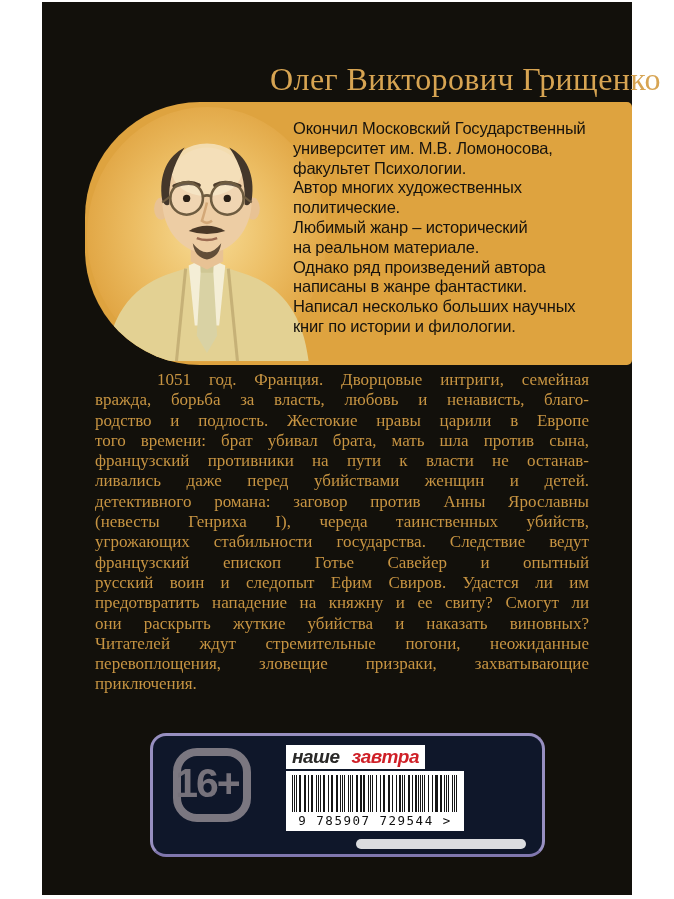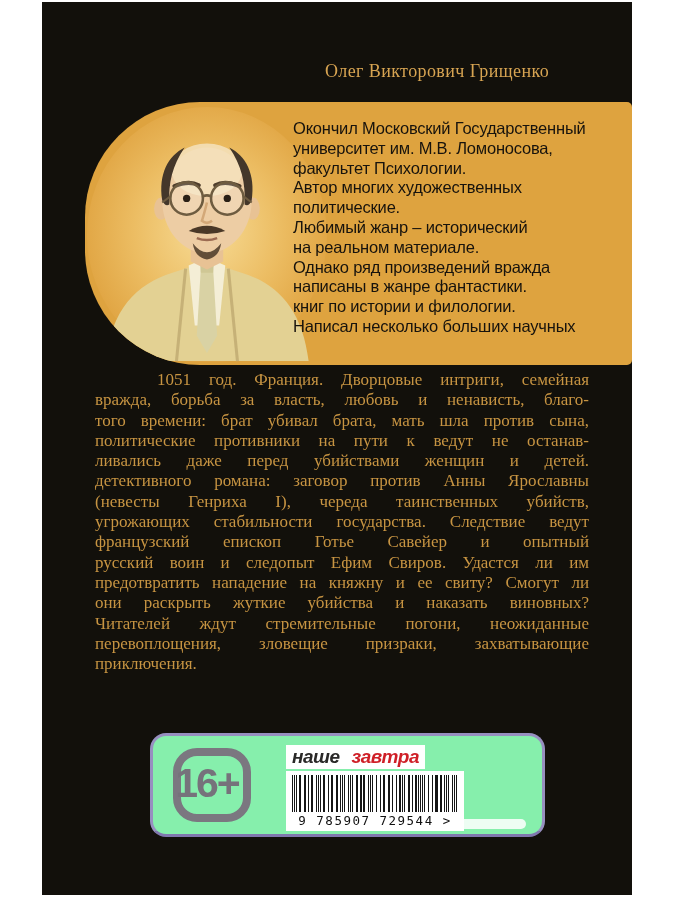--- a/index.html
+++ b/index.html
@@ -2,39 +2,39 @@
 <html lang="ru" style="--cover-black: #12100b; --panel-gold: #dea33f; --title-gold: #d7a452; --text-gold: #c79442; --logo-red: #cf1f27;"><head>
 <meta charset="utf-8">
 <style>
   html,body{margin:0;padding:0;background:#ffffff;}
   .page{position:relative;width:674px;height:899px;background:#ffffff;overflow:hidden;
         font-family:"Liberation Sans",sans-serif;}
   .cover{position:absolute;left:42px;top:2px;width:590px;height:893px;
          background:var(--cover-black,#12100b);}
   
   .author-title{position:absolute;left:228px;top:59px;width:334px;text-align:center;
-    font-family:"Liberation Serif",serif;font-size:18px;font-weight:normal;
+    font-family:"Liberation Serif",serif;font-size:32px;font-weight:normal;
     color:var(--title-gold,#d7a452);letter-spacing:.4px;white-space:nowrap;}
   
   .gold-panel{position:absolute;left:43px;top:100px;width:547px;height:263px;
     background:var(--panel-gold,#dea33f);border-radius:115px 5px 5px 115px;overflow:hidden;}
   .photo{position:absolute;left:2px;top:4px;width:244px;height:256px;}
   .bio{position:absolute;left:208px;top:17px;width:336px;
     font-size:16.5px;line-height:19.8px;color:#17130d;letter-spacing:-.2px;}
   .bio-line{white-space:nowrap;}
   
   .annotation{position:absolute;left:53px;top:368px;width:494px;
     font-family:"Liberation Serif",serif;font-size:17px;line-height:20.3px;
     color:var(--text-gold,#c79442);}
   .ann-line{height:20.3px;overflow:hidden;text-align:justify;text-align-last:justify;}
   .ann-line.first{padding-left:62px;}
   .ann-line.last{text-align-last:left;}
   
-  .card{position:absolute;left:108px;top:731px;width:395px;height:104px;box-sizing:border-box;
-    background:#86efac;border:3px solid #978fc0;border-bottom-color:#8077ae;border-radius:16px;}
+  .card{position:absolute;left:108px;top:731px;width:395px;height:124px;box-sizing:border-box;
+    background:#0f172a;border:3px solid #978fc0;border-bottom-color:#8077ae;border-radius:16px;}
   .card-shine{position:absolute;right:16px;bottom:5px;width:170px;height:10px;
     background:rgba(255,255,255,.85);border-radius:6px;}
   .age-badge{position:absolute;left:20px;top:12px;width:78px;height:74px;}
   .age-ring{position:absolute;left:0;top:0;right:0;bottom:0;border:8px solid #7b7780;border-radius:24px;}
   .age-text{position:absolute;left:-5px;top:50%;transform:translateY(-53%);width:100%;
     text-align:center;font-weight:bold;font-size:41px;color:#76727b;letter-spacing:-2px;}
   .logo-box{position:absolute;left:133px;top:9px;width:139px;height:24px;background:#ffffff;
     display:flex;align-items:center;justify-content:center;gap:12px;
     font-style:italic;font-weight:bold;font-size:19px;letter-spacing:-.5px;}
   .logo-nashe{color:#2a2928;}
@@ -96,33 +96,34 @@
 
       <div class="bio">
 
       <div class="bio-line">Окончил Московский Государственный</div>
           <div class="bio-line">университет им. М.В. Ломоносова,</div>
           <div class="bio-line">факультет Психологии.</div>
           <div class="bio-line">Автор многих художественных</div>
           <div class="bio-line">политические.</div>
           <div class="bio-line">Любимый жанр – исторический</div>
           <div class="bio-line">на реальном материале.</div>
-          <div class="bio-line">Однако ряд произведений вражда</div>
+          <div class="bio-line">Однако ряд произведений автора</div>
           <div class="bio-line">написаны в жанре фантастики.</div>
+          <div class="bio-line">Написал несколько больших научных</div>
           <div class="bio-line">книг по истории и филологии.</div>
-          <div class="bio-line">Написал несколько больших научных</div>
         </div>
     </div>
 
     <div class="annotation">
 
     <div class="ann-line first">1051 год. Франция. Дворцовые интриги, семейная</div>
         <div class="ann-line">вражда, борьба за власть, любовь и ненависть, благо-</div>
+        <div class="ann-line">родство и подлость. Жестокие нравы царили в Европе</div>
         <div class="ann-line">того времени: брат убивал брата, мать шла против сына,</div>
-        <div class="ann-line">политические противники на пути к ведут не останав-</div>
+        <div class="ann-line">французский противники на пути к власти не останав-</div>
         <div class="ann-line">ливались даже перед убийствами женщин и детей.</div>
         <div class="ann-line">детективного романа: заговор против Анны Ярославны</div>
         <div class="ann-line">(невесты Генриха I), череда таинственных убийств,</div>
         <div class="ann-line">угрожающих стабильности государства. Следствие ведут</div>
         <div class="ann-line">французский епископ Готье Савейер и опытный</div>
         <div class="ann-line">русский воин и следопыт Ефим Свиров. Удастся ли им</div>
         <div class="ann-line">предотвратить нападение на княжну и ее свиту? Смогут ли</div>
         <div class="ann-line">они раскрыть жуткие убийства и наказать виновных?</div>
         <div class="ann-line">Читателей ждут стремительные погони, неожиданные</div>
         <div class="ann-line">перевоплощения, зловещие призраки, захватывающие</div>

